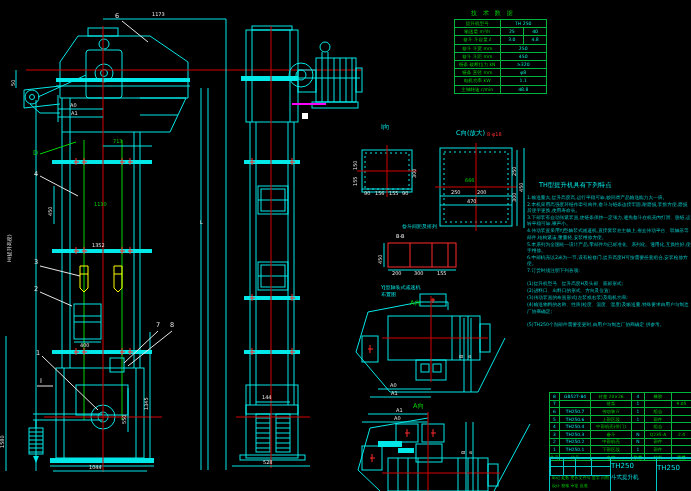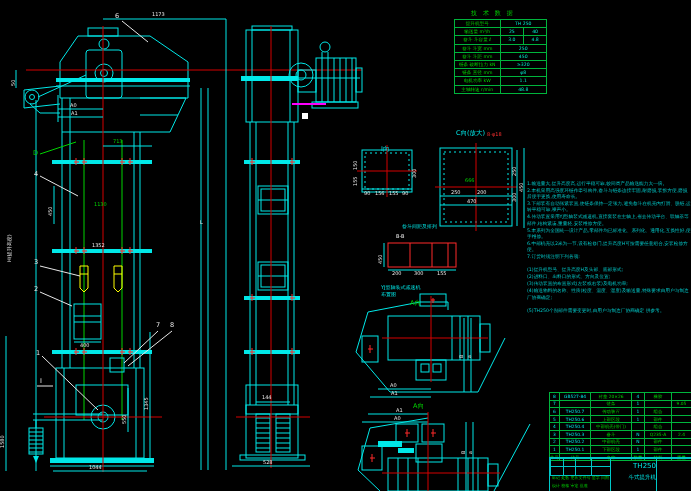--- a/index.html
+++ b/index.html
@@ -38,21 +38,21 @@
   
   .bom{position:absolute;border:1px solid #00b43c;border-right:none;}
   .brow{display:flex;border-top:1px solid #00b43c;}
   .brow:first-child{border-top:none;}
   .bc{font-size:4.4px;border-left:1px solid #00b43c;height:6.6px;display:flex;align-items:center;
       justify-content:center;overflow:hidden;white-space:nowrap;color:#00d400;}
   .bc:first-child{border-left:none;}
   .bcc{color:#00e8e8;}
   .tblock{position:absolute;border:1px solid #00c8c8;}
   .tbcell{position:absolute;border:1px solid #00c8c8;}
-  .tbtxt{position:absolute;color:#00e8e8;text-align:right;}
+  .tbtxt{position:absolute;color:#00e8e8;text-align:left;}
 </style>
 </head>
 <body>
 
 <div id="canvas">
 
 <svg width="691" height="491" viewBox="0 0 691 491">
 
   <g>
 
@@ -290,21 +290,21 @@
 <span class="lbl w big" style="left:40px;top:378px">I</span>
 <span class="lbl w rot" style="left:122px;top:424px">550</span>
 <span class="lbl w rot" style="left:144px;top:410px">1345</span>
 <span class="lbl w rot" style="left:0px;top:448px">1580</span>
 <span class="lbl w" style="left:89px;top:465px">1044</span>
 <span class="lbl w" style="left:200px;top:220px">L</span>
 
 <span class="lbl w" style="left:262px;top:395px">144</span>
 <span class="lbl w" style="left:263px;top:460px">528</span>
 
-<span class="lbl c big" style="left:381px;top:146px">I向</span>
+<span class="lbl c big" style="left:381px;top:124px">I向</span>
 <span class="lbl w" style="left:364px;top:191px">90</span>
 <span class="lbl w" style="left:375px;top:191px">156</span>
 <span class="lbl w" style="left:389px;top:191px">155</span>
 <span class="lbl w" style="left:402px;top:191px">90</span>
 <span class="lbl w rot" style="left:353px;top:170px">150</span>
 <span class="lbl w rot" style="left:353px;top:186px">155</span>
 <span class="lbl w rot" style="left:412px;top:178px">300</span>
 
 <span class="lbl c big" style="left:456px;top:130px">C向(放大)</span>
 <span class="lbl r" style="left:487px;top:132px">8-φ18</span>
@@ -374,20 +374,21 @@
     <div class="tc" style="width:45px">电机功率 kW</div>
     <div class="tc tcv" style="width:46px">1.1</div>
   </div>
   <div class="trow">
     <div class="tc" style="width:45px">主轴转速 r/min</div>
     <div class="tc tcv" style="width:46px">48.8</div>
   </div>
 </div>
 
 <div class="feat" style="left:527px;top:181px">
+  <div class="ft">TH型提升机具有下列特点</div>
   <div class="fl">1.输送量大,提升高度高,运行平稳可靠,较同类产品输送能力大一倍。</div>
   <div class="fl">2.本机采用高强度环链作牵引构件,畚斗与链条连接牢固,耐磨损,装拆方便,磨损后便于更换,使用寿命长。</div>
   <div class="fl">3.下部装有自动张紧装置,使链条保持一定张力,避免畚斗在机壳内打滑、脱链,运转平稳可靠,噪声小。</div>
   <div class="fl">4.传动装置采用YJ型轴装式减速机,直接套装在主轴上,省去传动平台、联轴器等部件,结构紧凑,重量轻,安装维修方便。</div>
   <div class="fl">5.本系列为全国统一设计产品,零部件均已标准化、系列化、通用化,互换性好,便于维修。</div>
   <div class="fl">6.中部机壳以2米为一节,设有检修门,提升高度H可按需要任意组合,安装检修方便。</div>
   <div class="fl">7.订货时须注明下列各项:</div>
   <div class="fl gap">(1)提升机型号、提升高度H及头部、底部形式;</div>
   <div class="fl">(2)进料口、出料口的形式、方向及位置;</div>
   <div class="fl">(3)传动装置的布置形式(左装或右装)及电机功率;</div>

